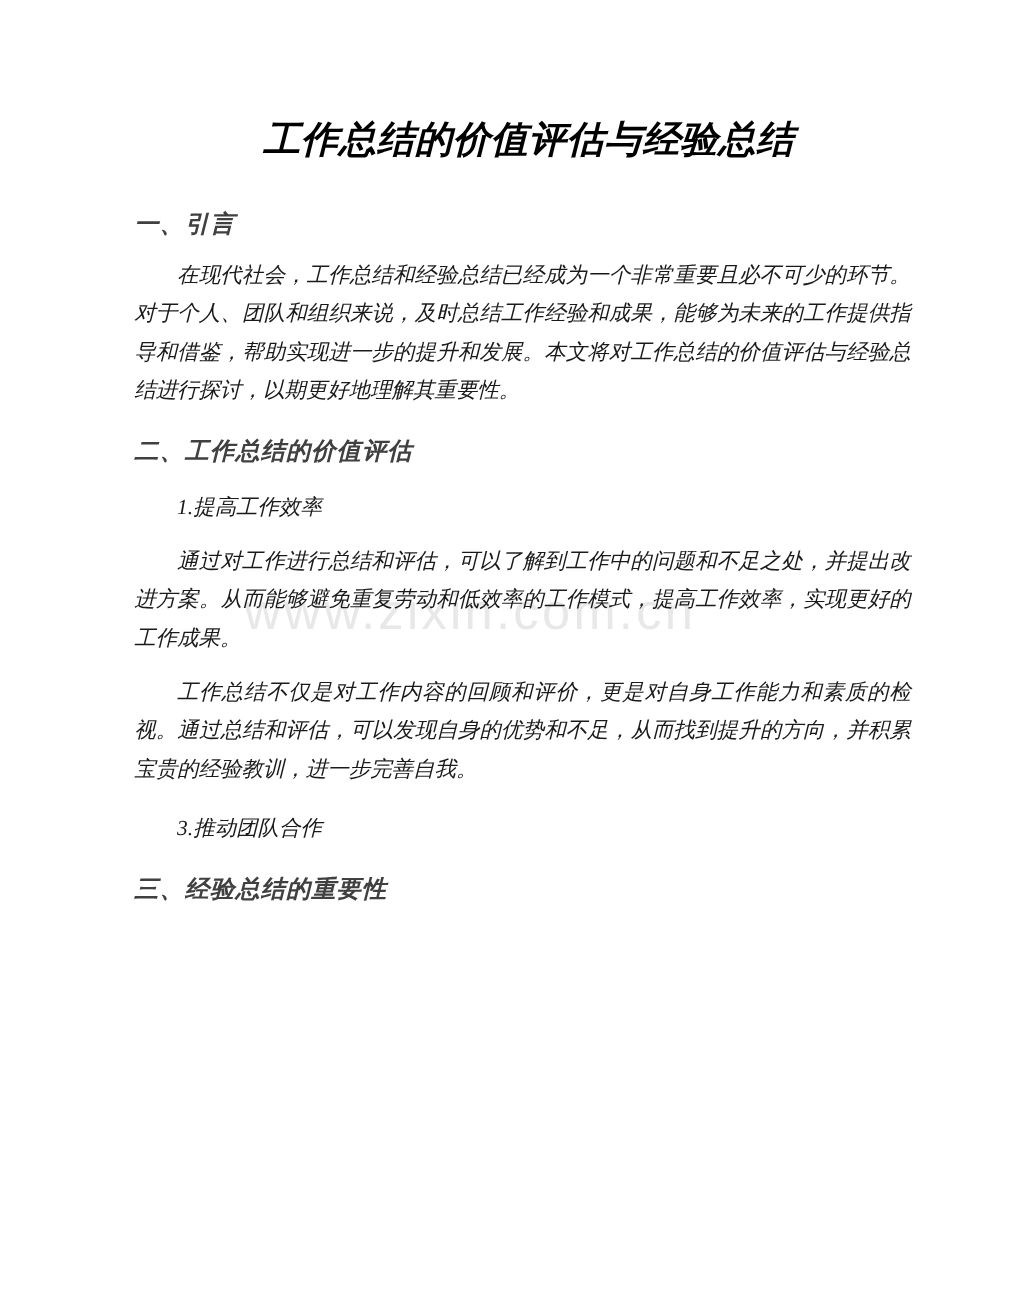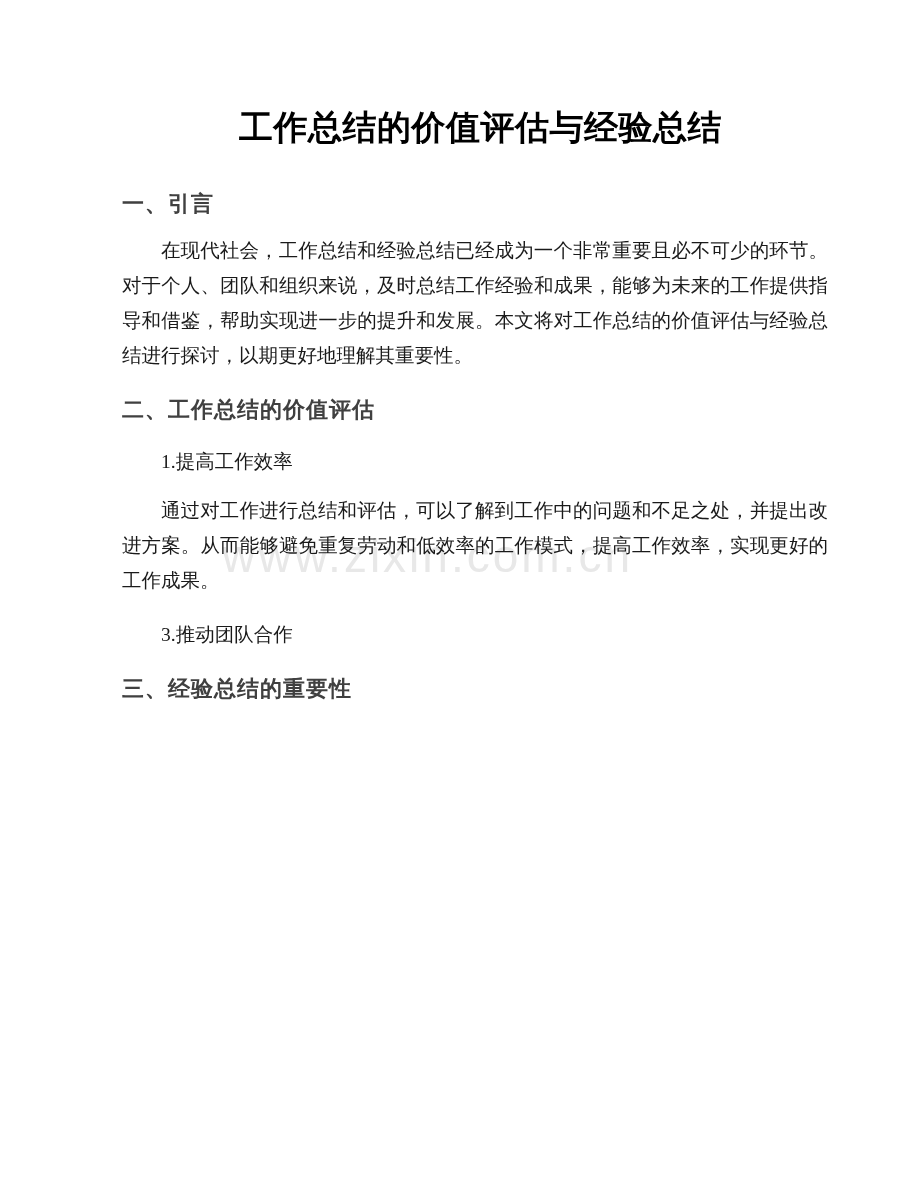--- a/index.html
+++ b/index.html
@@ -13,20 +13,21 @@
     height: 1191px;
     background: #ffffff;
     overflow: hidden;
     font-family: "Liberation Serif", "DejaVu Serif", serif;
     color: #1a1a1a;
   }
   .content {
     position: relative;
     z-index: 1;
     padding: 0 59px 0 122px;
+    font-style: italic;
   }
   .doc-title {
     margin: 104px 22px 0 0;
     font-family: "Liberation Sans", "DejaVu Sans", sans-serif;
     font-weight: bold;
     font-size: 34px;
     line-height: 46px;
     text-align: center;
     color: #000000;
     letter-spacing: 0.5px;
@@ -87,20 +88,21 @@
 
     <p class="para">在现代社会，工作总结和经验总结已经成为一个非常重要且必不可少的环节。对于个人、团队和组织来说，及时总结工作经验和成果，能够为未来的工作提供指导和借鉴，帮助实现进一步的提升和发展。本文将对工作总结的价值评估与经验总结进行探讨，以期更好地理解其重要性。</p>
 
     <h2 class="sec-heading">二、工作总结的价值评估</h2>
 
     <p class="subhead">1.提高工作效率</p>
 
     <p class="para">通过对工作进行总结和评估，可以了解到工作中的问题和不足之处，并提出改进方案。从而能够避免重复劳动和低效率的工作模式，提高工作效率，实现更好的工作成果。</p>
 
 
+    <p class="para">工作总结不仅是对工作内容的回顾和评价，更是对自身工作能力和素质的检视。通过总结和评估，可以发现自身的优势和不足，从而找到提升的方向，并积累宝贵的经验教训，进一步完善自我。</p>
 
     <p class="subhead">3.推动团队合作</p>
 
 
     <h2 class="sec-heading">三、经验总结的重要性</h2>
 
 
   </div>
 </div>
 

